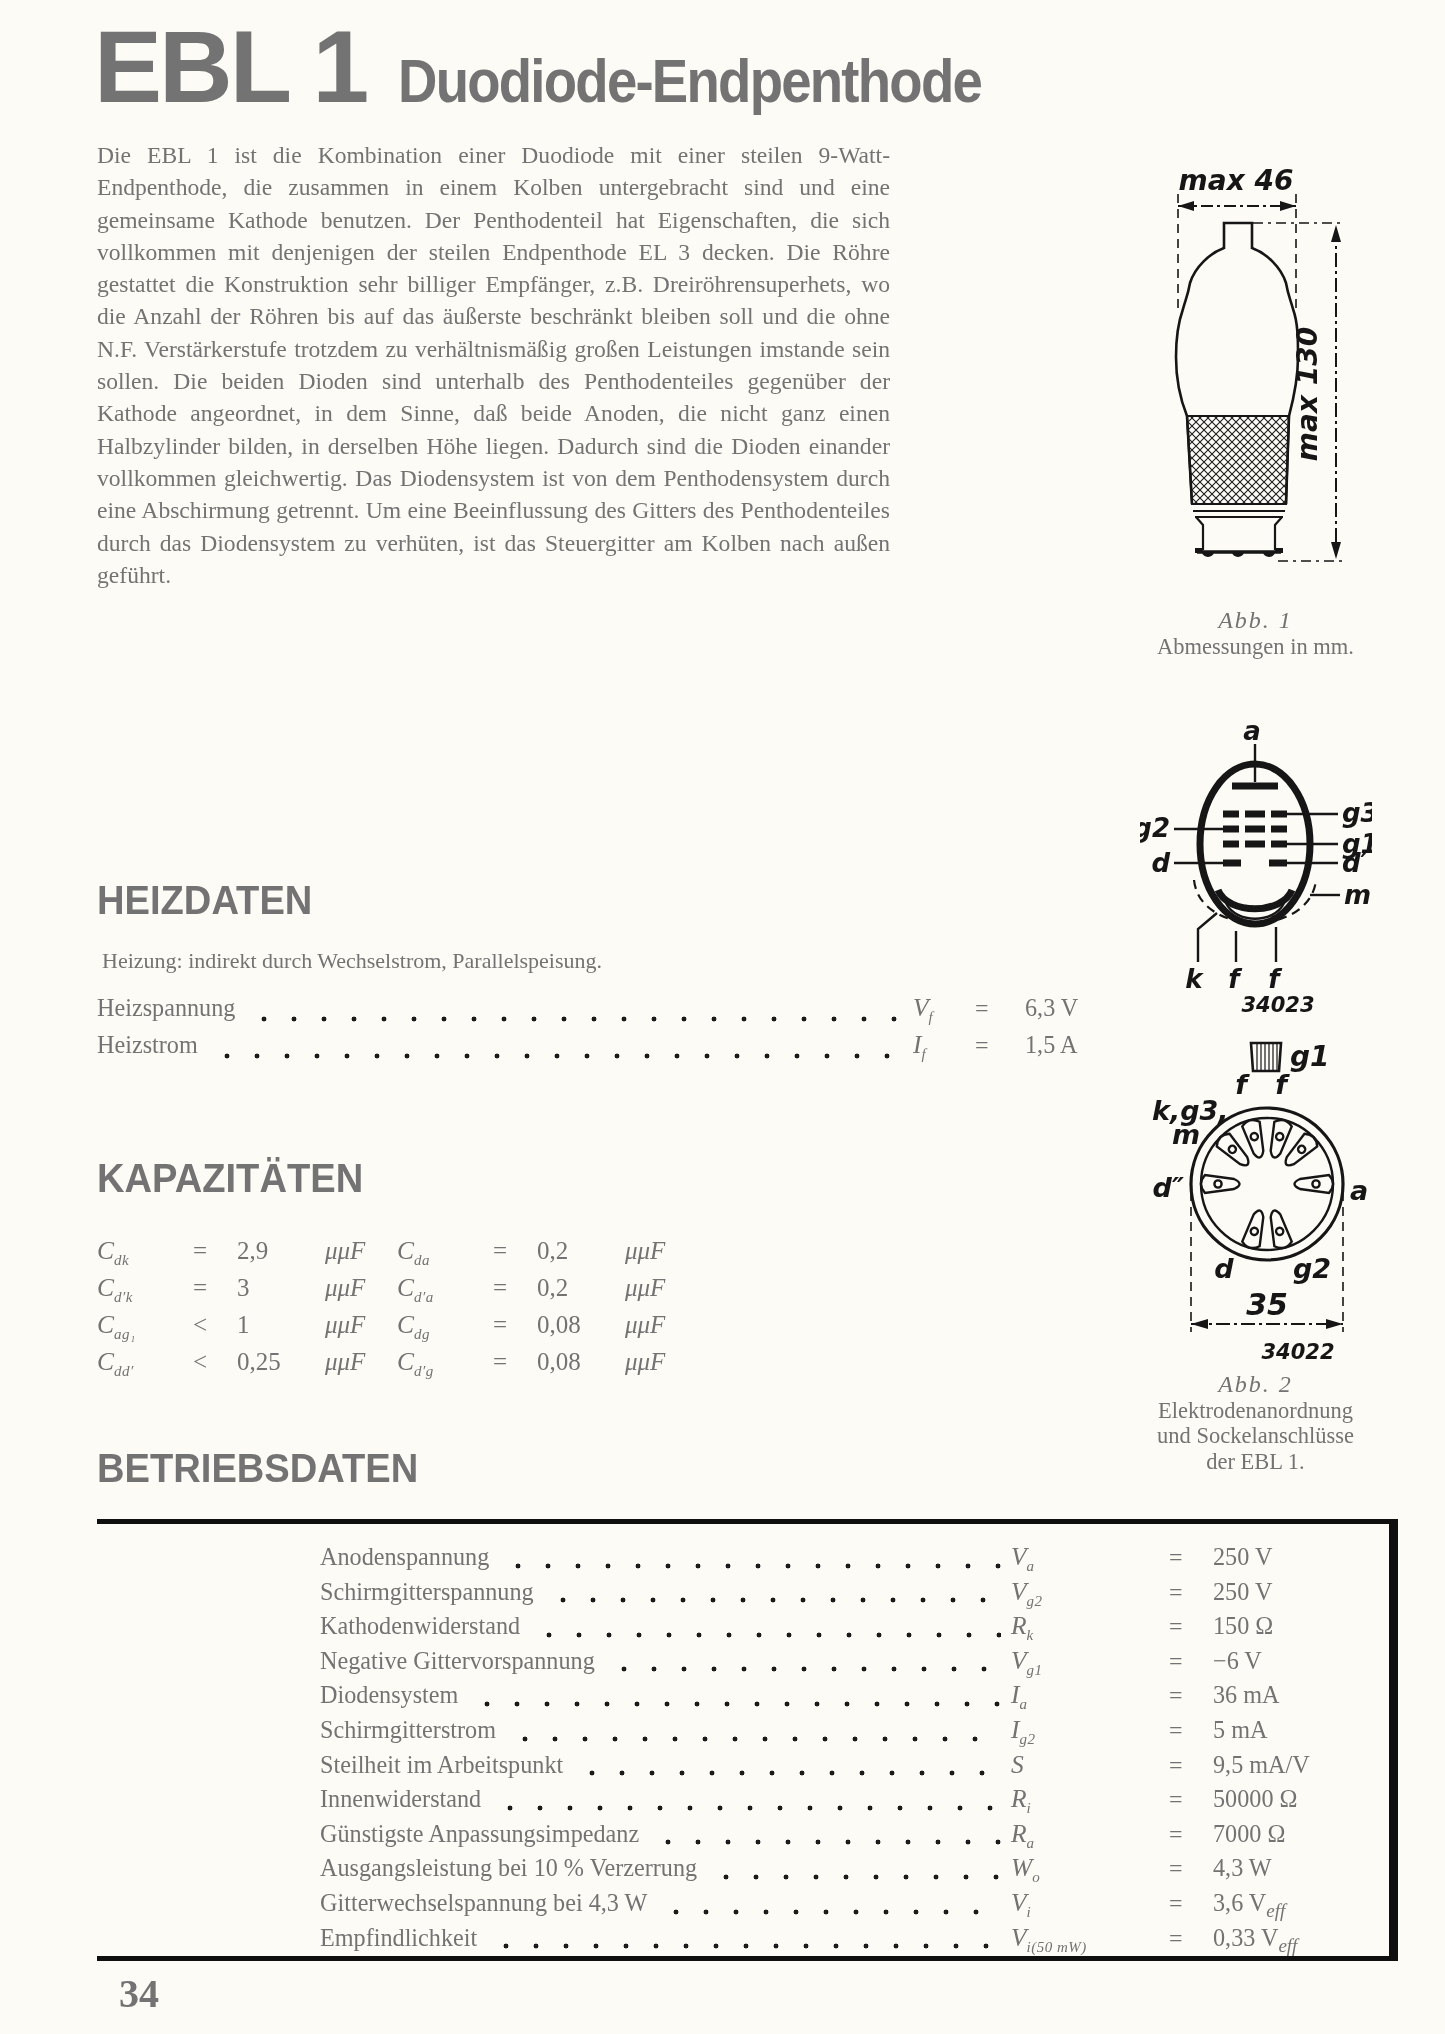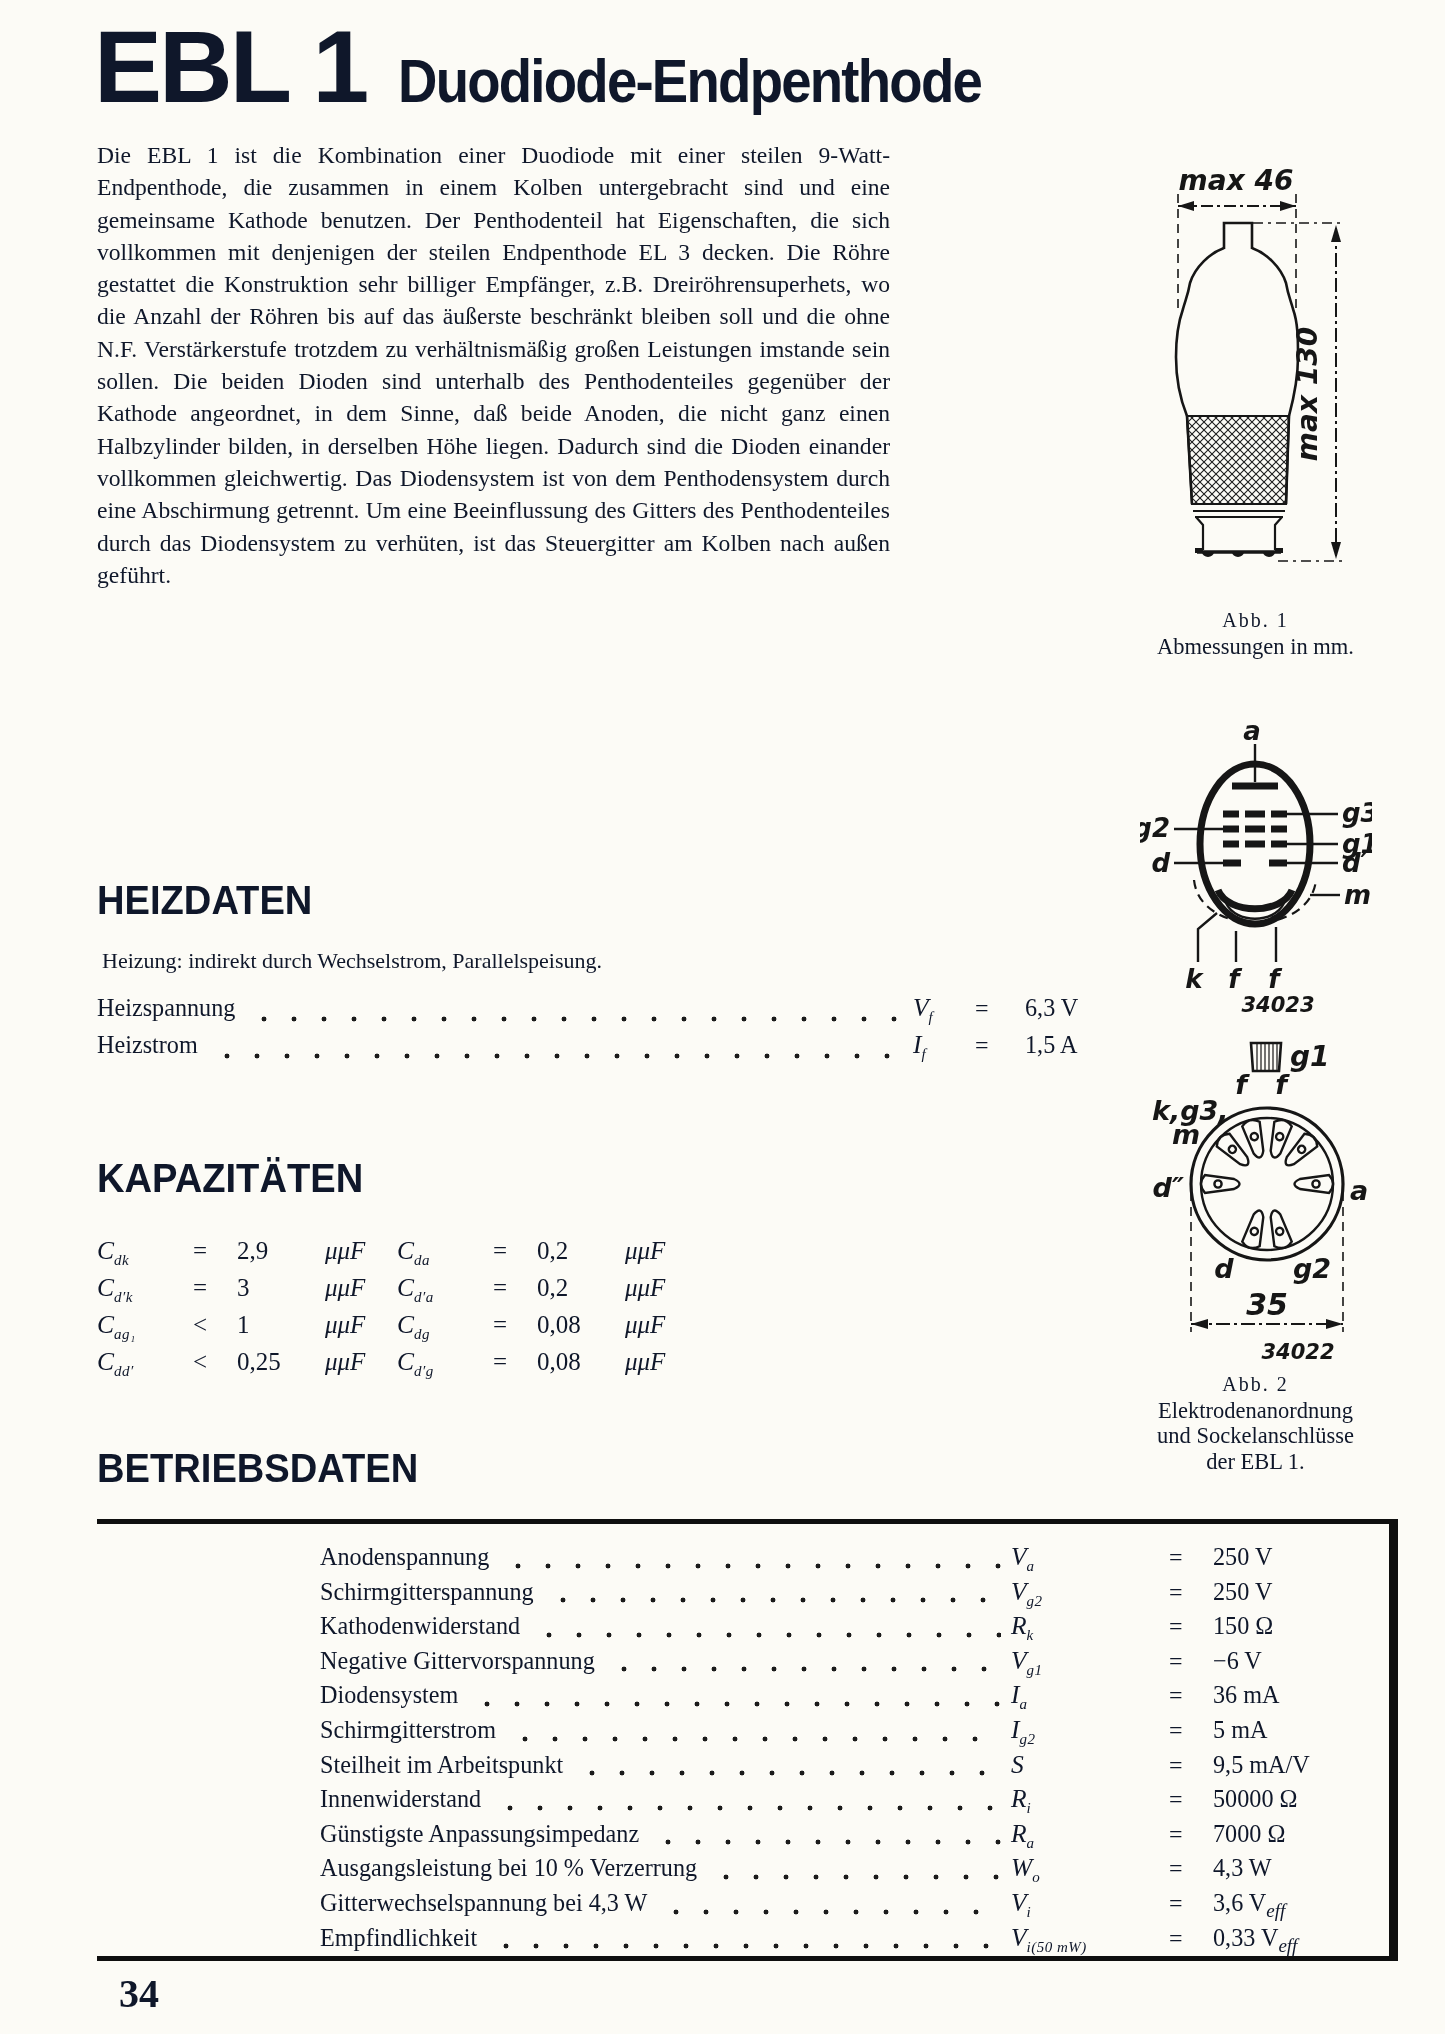--- a/index.html
+++ b/index.html
@@ -1,18 +1,18 @@
 <!DOCTYPE html>
 <html><head>
 <meta charset="utf-8">
 <style>
   html,body { margin:0; padding:0; background:#e8e6e0; }
   .page {
     position:relative; width:1445px; height:2034px; margin:0 auto;
-    background:#fcfbf6; color:#0f172a; overflow:hidden;
+    background:#fcfbf6; color:#737373; overflow:hidden;
     font-family:"Liberation Serif", serif;
   }
   
   .title-row { position:absolute; left:94px; top:16px; display:flex; align-items:baseline; gap:32px;
                font-family:"Liberation Sans", sans-serif; font-weight:bold; white-space:nowrap; }
   .title-model { font-size:102px; line-height:1; letter-spacing:-3px; }
   .title-sub   { display:inline-block; font-size:62px; line-height:1; letter-spacing:-2px;
                  transform:scaleX(.88); transform-origin:left bottom; }
   
   .intro { position:absolute; left:97px; top:139px; width:793px;
@@ -47,21 +47,21 @@
   .bd-rows { position:absolute; left:320px; top:1542px; width:1063px; }
   .bd-rows .prow { height:34.6px; }
   .bd-rows .col-sym { width:158px; } .bd-rows .col-eq { width:44px; } .bd-rows .col-val { width:170px; }
   .vsub { font-size:19px; font-style:italic; }
   
   .fig { position:absolute; }
   .fig svg text { fill:#161616; }
   .dimtext { font-family:"DejaVu Sans", sans-serif; font-style:italic; font-weight:bold; }
   .fignum  { font-family:"DejaVu Sans", sans-serif; font-style:italic; font-weight:bold; }
   .figcap { position:absolute; text-align:center; font-size:22.5px; line-height:25.5px; }
-  .figcap .cap-title { font-size:20px; letter-spacing:2px; }
+  .figcap .cap-title { font-size:24px; letter-spacing:2px;font-style:italic; }
   
   .page-num { position:absolute; left:119px; top:1970px; font-size:40px; font-weight:bold; }
 </style>
 </head>
 <body>
 
 <div class="page">
 
   <div class="title-row">
     <span class="title-model">EBL 1</span>

